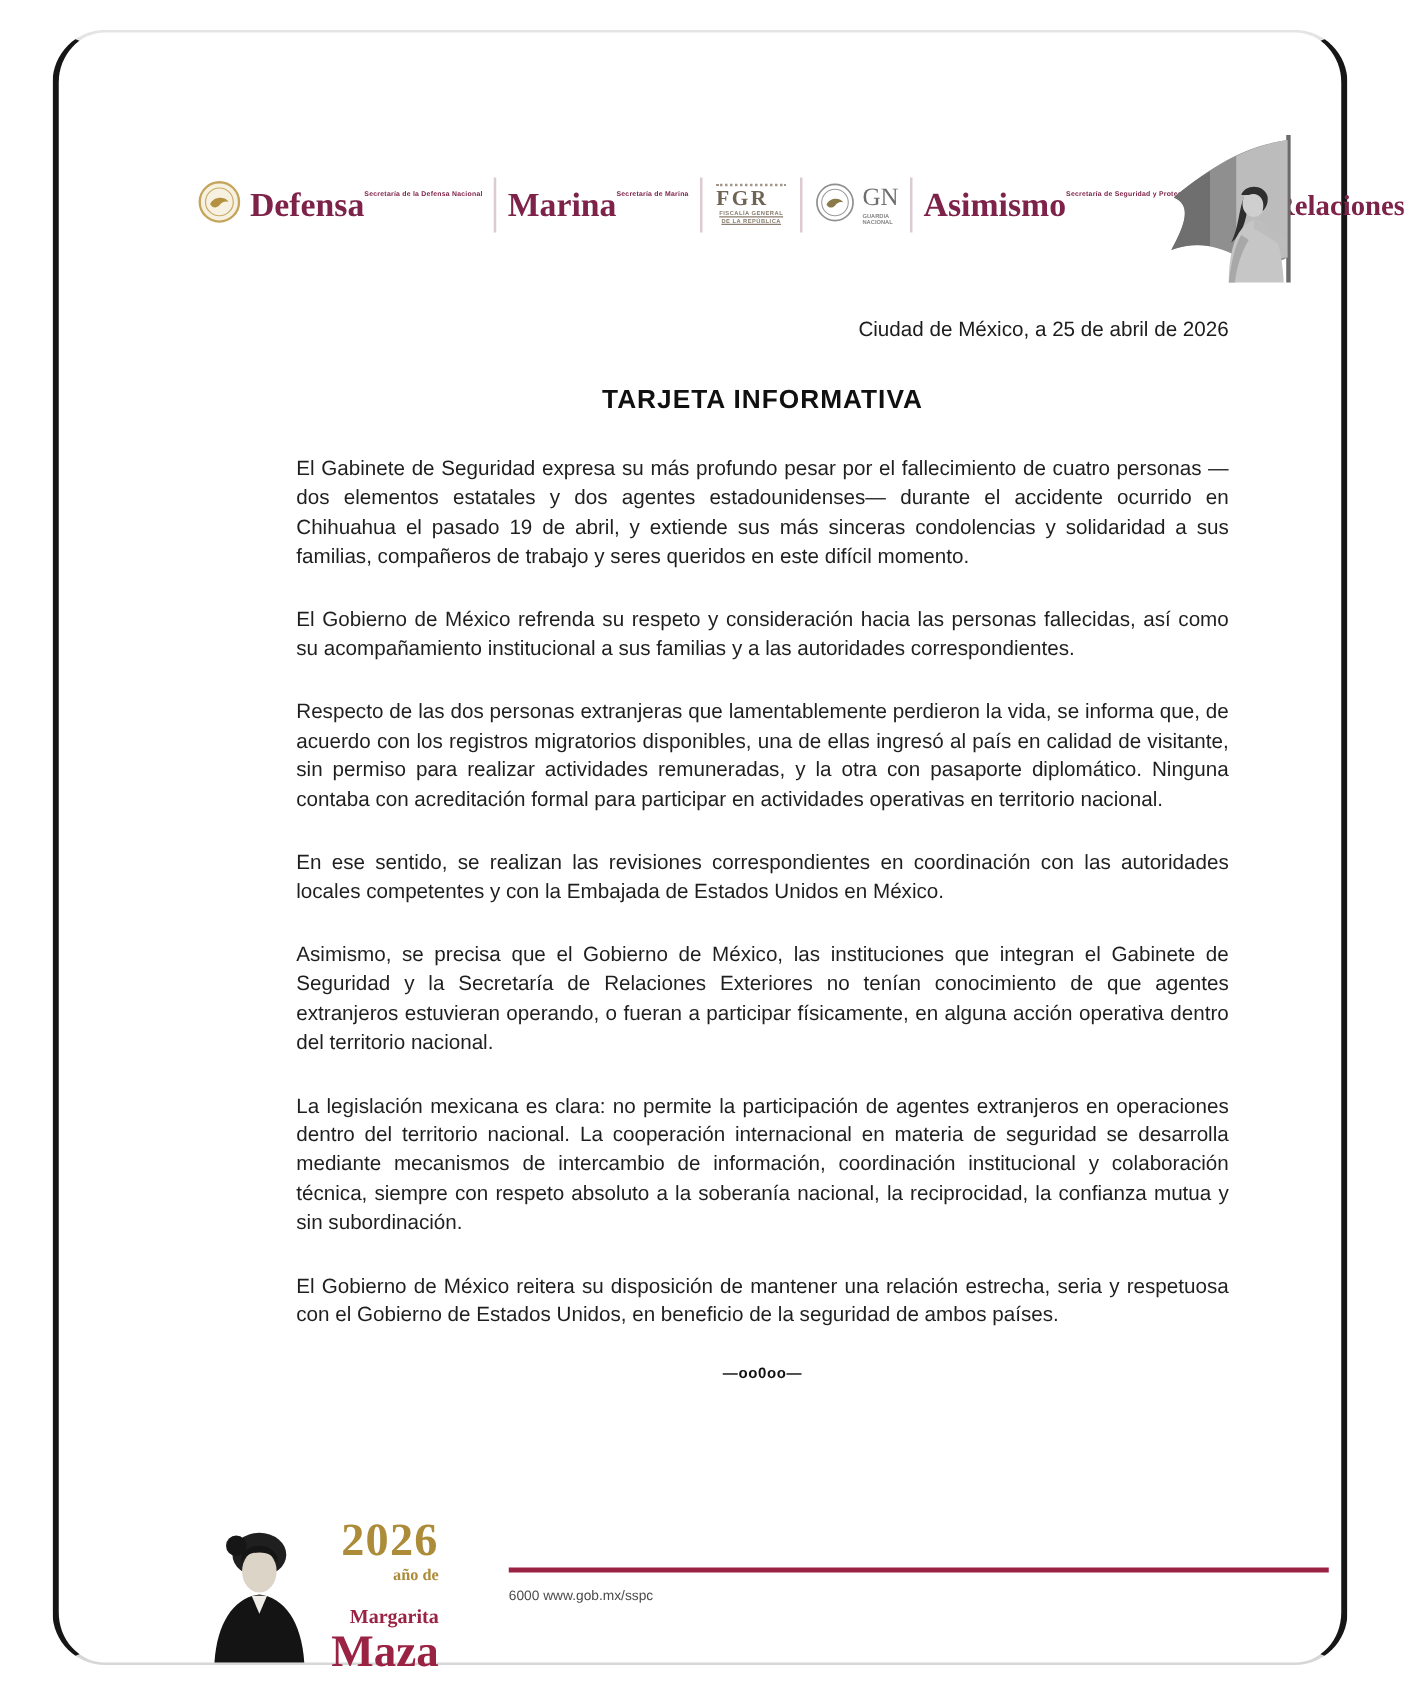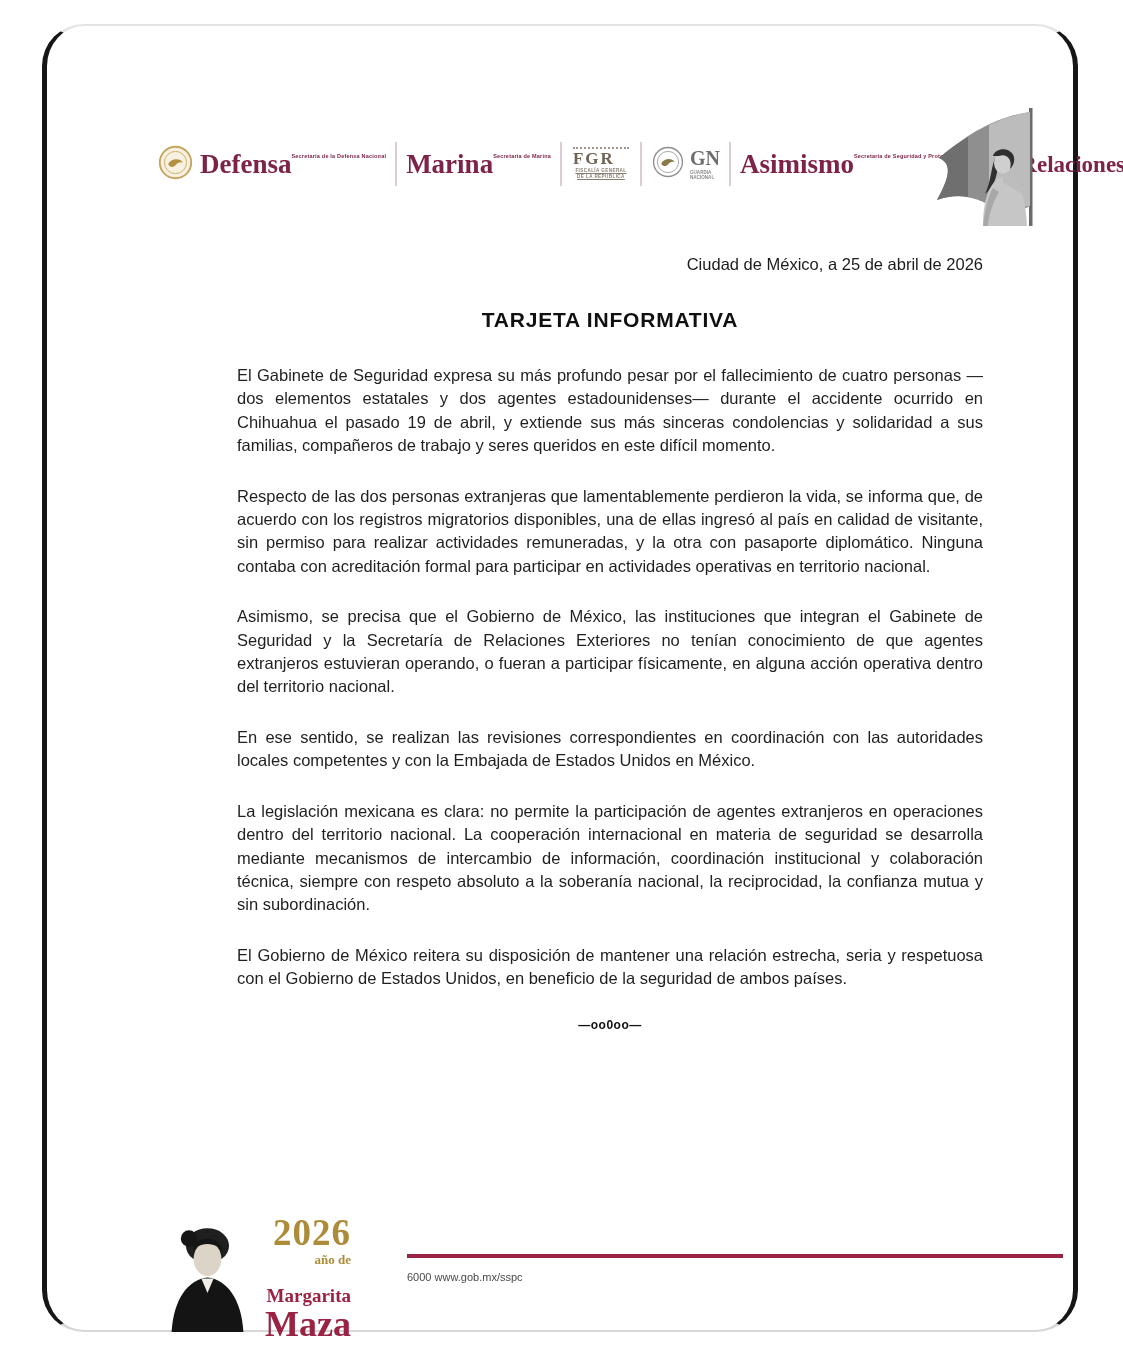--- a/index.html
+++ b/index.html
@@ -37,21 +37,21 @@
     font-family:"Liberation Serif", serif; font-weight:bold;
     font-size:17px; letter-spacing:2px; color:#6f6354; line-height:1.05;
   }
   .fgr .fgr-sub {
     font-size:4.6px; font-weight:bold; color:#8a7e70; width:56px;
     text-align:center; text-decoration:underline; letter-spacing:.4px; line-height:1.5;
   }
   .gn { display:flex; align-items:center; gap:5px; }
   .gn-text { display:flex; flex-direction:column; }
   .gn-text .big {
-    font-family:"Liberation Serif", serif; font-weight:bold;
+    font-family:"Liberation Serif", serif; font-weight:normal;
     font-size:20px; color:#6e6e6e; line-height:1;
   }
   .gn-text .sub { font-size:4.6px; font-weight:bold; color:#8a8a8a; margin-top:1.5px; }
   .rel .big { font-size:23px; }
   .flag-art { position:absolute; left:878px; top:80px; }
   
   .dateline {
     position:absolute; left:190px; top:229px; width:746px;
     text-align:right; font-size:16.5px; color:#1c1c1c;
   }
@@ -67,21 +67,21 @@
   }
   .closing {
     text-align:center; font-weight:bold; font-size:12px;
     letter-spacing:.5px; color:#111; margin-top:2px;
   }
   
   .maza-logo { position:absolute; left:112px; top:1188px; display:flex; align-items:center; gap:8px; }
   .maza-text { display:flex; flex-direction:column; align-items:flex-end; line-height:1; }
   .maza-text .y2026 { font-family:"Liberation Serif", serif; font-weight:bold; font-size:37px; color:#ad8c39; letter-spacing:1px; }
   .maza-text .anode { font-family:"Liberation Serif", serif; font-weight:bold; font-size:13px; color:#ad8c39; margin-top:2px; }
-  .maza-text .marg  { font-family:"Liberation Serif", serif; font-weight:bold; font-size:19px; color:#9a2344; margin-top:20px; }
+  .maza-text .marg  { font-family:"Liberation Serif", serif; font-weight:bold; font-size:16px; color:#9a2344; margin-top:20px; }
   .maza-text .maza  { font-family:"Liberation Serif", serif; font-weight:bold; font-size:36px; color:#9a2344; margin-top:1px; }
   .addr { position:absolute; left:360px; top:1228px; width:656px; }
   .addr .rule { height:4px; background:#9a2344; margin-bottom:12px; }
   .addr .line { font-size:11px; line-height:15px; color:#4a4a4a; white-space:pre-wrap; }
 </style>
 </head>
 <body>
 
 <div class="card">
 
@@ -161,23 +161,24 @@
       <path d="M58,120 C60,104 63,90 68,82 L74,86 C68,96 64,108 63,120 Z" fill="#a8a8a8"></path>
     </svg>
   </div>
 
   <div class="dateline">Ciudad de México, a 25 de abril de 2026</div>
 
   <div class="doc-title">TARJETA INFORMATIVA</div>
 
   <div class="content">
     <p>El Gabinete de Seguridad expresa su más profundo pesar por el fallecimiento de cuatro personas —dos elementos estatales y dos agentes estadounidenses— durante el accidente ocurrido en Chihuahua el pasado 19 de abril, y extiende sus más sinceras condolencias y solidaridad a sus familias, compañeros de trabajo y seres queridos en este difícil momento.</p>
+    <p>El Gobierno de México refrenda su respeto y consideración hacia las personas fallecidas, así como su acompañamiento institucional a sus familias y a las autoridades correspondientes.</p>
     <p>Respecto de las dos personas extranjeras que lamentablemente perdieron la vida, se informa que, de acuerdo con los registros migratorios disponibles, una de ellas ingresó al país en calidad de visitante, sin permiso para realizar actividades remuneradas, y la otra con pasaporte diplomático. Ninguna contaba con acreditación formal para participar en actividades operativas en territorio nacional.</p>
+    <p>En ese sentido, se realizan las revisiones correspondientes en coordinación con las autoridades locales competentes y con la Embajada de Estados Unidos en México.</p>
     <p>Asimismo, se precisa que el Gobierno de México, las instituciones que integran el Gabinete de Seguridad y la Secretaría de Relaciones Exteriores no tenían conocimiento de que agentes extranjeros estuvieran operando, o fueran a participar físicamente, en alguna acción operativa dentro del territorio nacional.</p>
-    <p>En ese sentido, se realizan las revisiones correspondientes en coordinación con las autoridades locales competentes y con la Embajada de Estados Unidos en México.</p>
     <p>La legislación mexicana es clara: no permite la participación de agentes extranjeros en operaciones dentro del territorio nacional. La cooperación internacional en materia de seguridad se desarrolla mediante mecanismos de intercambio de información, coordinación institucional y colaboración técnica, siempre con respeto absoluto a la soberanía nacional, la reciprocidad, la confianza mutua y sin subordinación.</p>
     <p>El Gobierno de México reitera su disposición de mantener una relación estrecha, seria y respetuosa con el Gobierno de Estados Unidos, en beneficio de la seguridad de ambos países.</p>
     <div class="closing">—oo0oo—</div>
   </div>
 
   <div class="maza-logo">
     <span>
       <svg width="98" height="118" viewBox="0 0 95 115">
         <ellipse cx="47" cy="28" rx="21" ry="17" fill="#1f1f1f"></ellipse>
         <circle cx="29" cy="21" r="8" fill="#161616"></circle>

